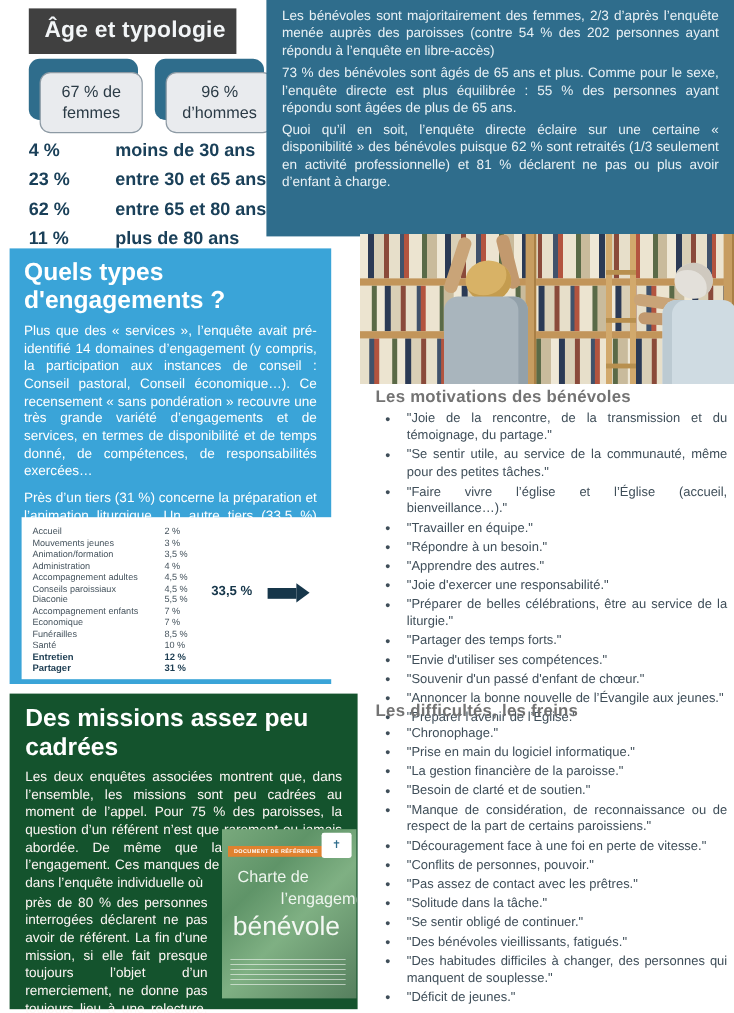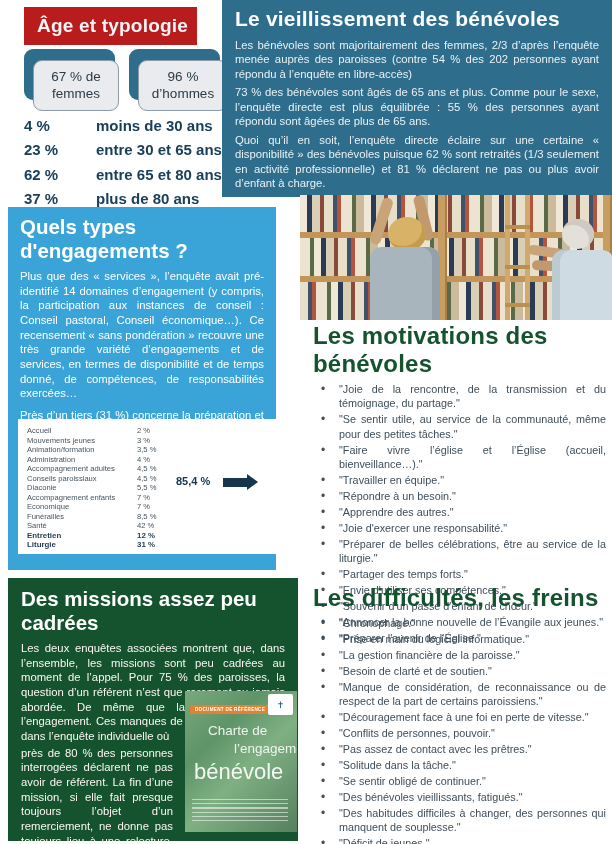--- a/index.html
+++ b/index.html
@@ -1,21 +1,21 @@
 <!DOCTYPE html>
 <html><head>
 <meta charset="utf-8">
 <style>
   * { margin:0; padding:0; box-sizing:border-box; }
   body { font-family:"Liberation Sans","DejaVu Sans",sans-serif; background:#fff; }
   .page { position:relative; width:612px; height:844px; background:#fff; overflow:hidden; }
 
   
   .age-header { position:absolute; left:24px; top:7px; width:173px; height:38px;
-    background:#b91c1c; color:#f2f5f7; font-size:19px; font-weight:600;
+    background:#404040; color:#f2f5f7; font-size:19px; font-weight:600;
     display:flex; align-items:center; padding-left:13px; letter-spacing:.2px; }
   .gender-box { position:absolute; width:234px; height:62px; }
   .gb-back { position:absolute; left:0; top:0; width:91px; height:51px; background:#2f6d8c; border-radius:9px; }
   .gb-front { position:absolute; left:9px; top:11px; width:86px; height:51px; background:#e9ebee;
     border:1px solid #8d9aa4; border-radius:9px; display:flex; flex-direction:column;
     align-items:center; justify-content:center; color:#2b3b46; font-size:13.5px; line-height:1.25; }
   .stats { position:absolute; left:24px; top:113px; width:200px; }
   .stat-row { display:flex; height:24.5px; align-items:center; }
   .stat-pct { width:72px; font-size:15px; font-weight:bold; color:#1a4059; }
   .stat-label { font-size:15px; font-weight:bold; color:#1a4059; }
@@ -24,21 +24,21 @@
   .aging { position:absolute; left:222px; top:0; width:390px; height:197px;
     background:#2f6d8c; color:#e9f1f5; padding:7px 13px 8px 13px; }
   .aging h1 { font-size:21px; font-weight:600; color:#fafcfd; margin-bottom:7px; letter-spacing:.2px; }
   .aging p { font-size:11.3px; line-height:1.28; text-align:justify; margin-bottom:4px; }
 
   
   .engage { position:absolute; left:8px; top:207px; width:268px; height:363px;
     background:#3aa4d8; color:#fff; padding:8px 12px; }
   .engage h1 { font-size:20.5px; font-weight:600; margin-bottom:6px; }
   .engage p { font-size:11.3px; line-height:1.3; text-align:justify; margin-bottom:7px; }
-  .table-panel { position:absolute; left:10px; top:212px; width:270px; height:135px;
+  .table-panel { position:absolute; left:10px; top:224px; width:270px; height:135px;
     background:#fff; padding:7px 0 0 9px; }
   .trow { display:flex; height:9.5px; align-items:center; }
   .tlabel { width:110px; font-size:7.6px; color:#46545e; }
   .tval { font-size:7.6px; color:#46545e; }
   .trow.bold .tlabel, .trow.bold .tval { font-weight:bold; color:#1d3d52; font-size:7.9px; }
   .annot { position:absolute; left:148px; top:9px; width:118px; color:#4e92c6;
     font-size:9.6px; line-height:1.3; }
   .annot-val { position:absolute; left:158px; top:56px; font-size:11px; font-weight:bold; color:#16364a; }
   .arrow { position:absolute; left:205px; top:59px; width:24px; height:9px; background:#16364a; }
   .arrow:after { content:''; position:absolute; right:-11px; top:-4px; border-left:11px solid #16364a;
@@ -55,39 +55,39 @@
   .shelfboard { position:absolute; left:0; width:312px; height:6px; background:#c2955a; }
   .post { position:absolute; top:0; width:9px; height:125px; background:#c79d61; box-shadow:inset -2px 0 0 #a97f45; }
   .ladder-rail { position:absolute; top:0; width:5px; height:125px; background:#d2a96c; }
   .ladder-rung { position:absolute; width:25px; height:4px; background:#b8904f; }
   .p-head { position:absolute; border-radius:50%; }
   .p-body { position:absolute; border-radius:12px 12px 0 0; }
   .p-arm { position:absolute; border-radius:5px; }
 
   
   .rsec { position:absolute; left:313px; width:293px; color:#3f4e59; }
-  .rsec h1 { font-size:24px; font-weight:600; color:#14532d; margin-bottom:4px; letter-spacing:.2px; }
+  .rsec h1 { font-size:14px; font-weight:600; color:#737373; margin-bottom:4px; letter-spacing:.2px; }
   .rsec ul { list-style:none; }
   .rsec li { position:relative; padding-left:26px; font-size:10.8px; line-height:1.34; text-align:justify; margin-bottom:1.5px; }
   .rsec li:before { content:'•'; position:absolute; left:8px; top:-1px; font-size:12px; color:#3f4e59; }
 
   
   .missions { position:absolute; left:8px; top:578px; width:290px; height:263px;
     background:#14532d; color:#fdf6f4; padding:9px 13px; }
   .missions h1 { font-size:20.5px; font-weight:600; margin-bottom:6px; color:#fff; }
   .missions p { font-size:11.3px; line-height:1.3; text-align:justify; }
   .missions-cols { display:flex; margin-top:2px; }
   .missions-cols p { width:152px; }
   .book { position:absolute; left:177px; top:113px; width:112px; height:141px;
     background:linear-gradient(135deg,#79a97d 0%,#5f9468 30%,#7fb083 55%,#567f5e 100%); overflow:hidden; }
   .book-badge { position:absolute; left:5px; top:14px; background:#e0822f; color:#fff;
     font-size:4.6px; font-weight:bold; padding:2px 5px; letter-spacing:.3px; }
   .book-logo { position:absolute; right:4px; top:3px; width:25px; height:21px; background:#fff;
     border-radius:2px; display:flex; align-items:center; justify-content:center; color:#2f6d8c; font-size:9px; }
-  .book-t1 { position:absolute; left:23px; top:32px; color:#eef5ee; font-size:13.5px; font-weight:300; }
+  .book-t1 { position:absolute; left:13px; top:32px; color:#eef5ee; font-size:13.5px; font-weight:300; }
   .book-t2 { position:absolute; left:9px; top:50px; color:#eef5ee; font-size:13.5px; font-weight:300;padding-left:40px; }
   .book-t3 { position:absolute; left:9px; top:68px; color:#f4f8f3; font-size:22px; font-weight:300; }
   .book-fineprint { position:absolute; left:7px; top:108px; width:96px; height:24px;
     background:repeating-linear-gradient(180deg, rgba(255,255,255,.55) 0 1.2px, transparent 1.2px 4.2px); }
 </style>
 </head>
 <body>
 
 <div class="page">
 
@@ -115,27 +115,26 @@
     </div>
     <div class="stat-row">
       <span class="stat-pct">23 %</span>
       <span class="stat-label">entre 30 et 65 ans</span>
     </div>
     <div class="stat-row">
       <span class="stat-pct">62 %</span>
       <span class="stat-label">entre 65 et 80 ans</span>
     </div>
     <div class="stat-row">
-      <span class="stat-pct">37 %</span>
+      <span class="stat-pct">11 %</span>
       <span class="stat-label">plus de 80 ans</span>
     </div>
   </div>
 
   <div class="aging">
-    <h1>Le vieillissement des bénévoles</h1>
     <p>Les bénévoles sont majoritairement des femmes, 2/3 d’après l’enquête menée auprès des paroisses (contre 54 % des 202 personnes ayant répondu à l’enquête en libre-accès)</p>
     <p>73 % des bénévoles sont âgés de 65 ans et plus. Comme pour le sexe, l’enquête directe est plus équilibrée : 55 % des personnes ayant répondu sont âgées de plus de 65 ans.</p>
     <p>Quoi qu’il en soit, l’enquête directe éclaire sur une certaine « disponibilité » des bénévoles puisque 62 % sont retraités (1/3 seulement en activité professionnelle) et 81 % déclarent ne pas ou plus avoir d’enfant à charge.</p>
   </div>
 
   <div class="engage">
     <h1>Quels types d'engagements ?</h1>
     <p>Plus que des « services », l’enquête avait pré-identifié 14 domaines d’engagement (y compris, la participation aux instances de conseil : Conseil pastoral, Conseil économique…). Ce recensement « sans pondération » recouvre une très grande variété d’engagements et de services, en termes de disponibilité et de temps donné, de compétences, de responsabilités exercées…</p>
     <p>Près d’un tiers (31 %) concerne la préparation et l’animation liturgique. Un autre tiers (33,5 %) concerne des services ayant une mission pastorale d’accompagnement, d’annonce et/ou de transmission de la foi (Catéchèse, Catéchuménat, Pastorale du deuil…).</p>
 
@@ -175,31 +174,31 @@
       <div class="trow">
           <span class="tlabel">Economique</span>
           <span class="tval">7 %</span>
         </div>
       <div class="trow">
           <span class="tlabel">Funérailles</span>
           <span class="tval">8,5 %</span>
         </div>
       <div class="trow">
           <span class="tlabel">Santé</span>
-          <span class="tval">42 %</span>
+          <span class="tval">10 %</span>
         </div>
       <div class="trow bold">
           <span class="tlabel">Entretien</span>
           <span class="tval">12 %</span>
         </div>
       <div class="trow bold">
-          <span class="tlabel">Liturgie</span>
+          <span class="tlabel">Partager</span>
           <span class="tval">31 %</span>
         </div>
-      <div class="annot-val">85,4 %</div>
+      <div class="annot-val">33,5 %</div>
       <div class="arrow"></div>
     </div>
   </div>
 
   <div class="photo">
     <div class="bookrow" style="top:0; height:37px;"></div>
     <div class="bookrow" style="top:43px; height:38px; background-position:14px 0;"></div>
     <div class="bookrow" style="top:87px; height:38px; background-position:31px 0;"></div>
     <div class="shelfboard" style="top:37px;"></div>
     <div class="shelfboard" style="top:81px;"></div>

